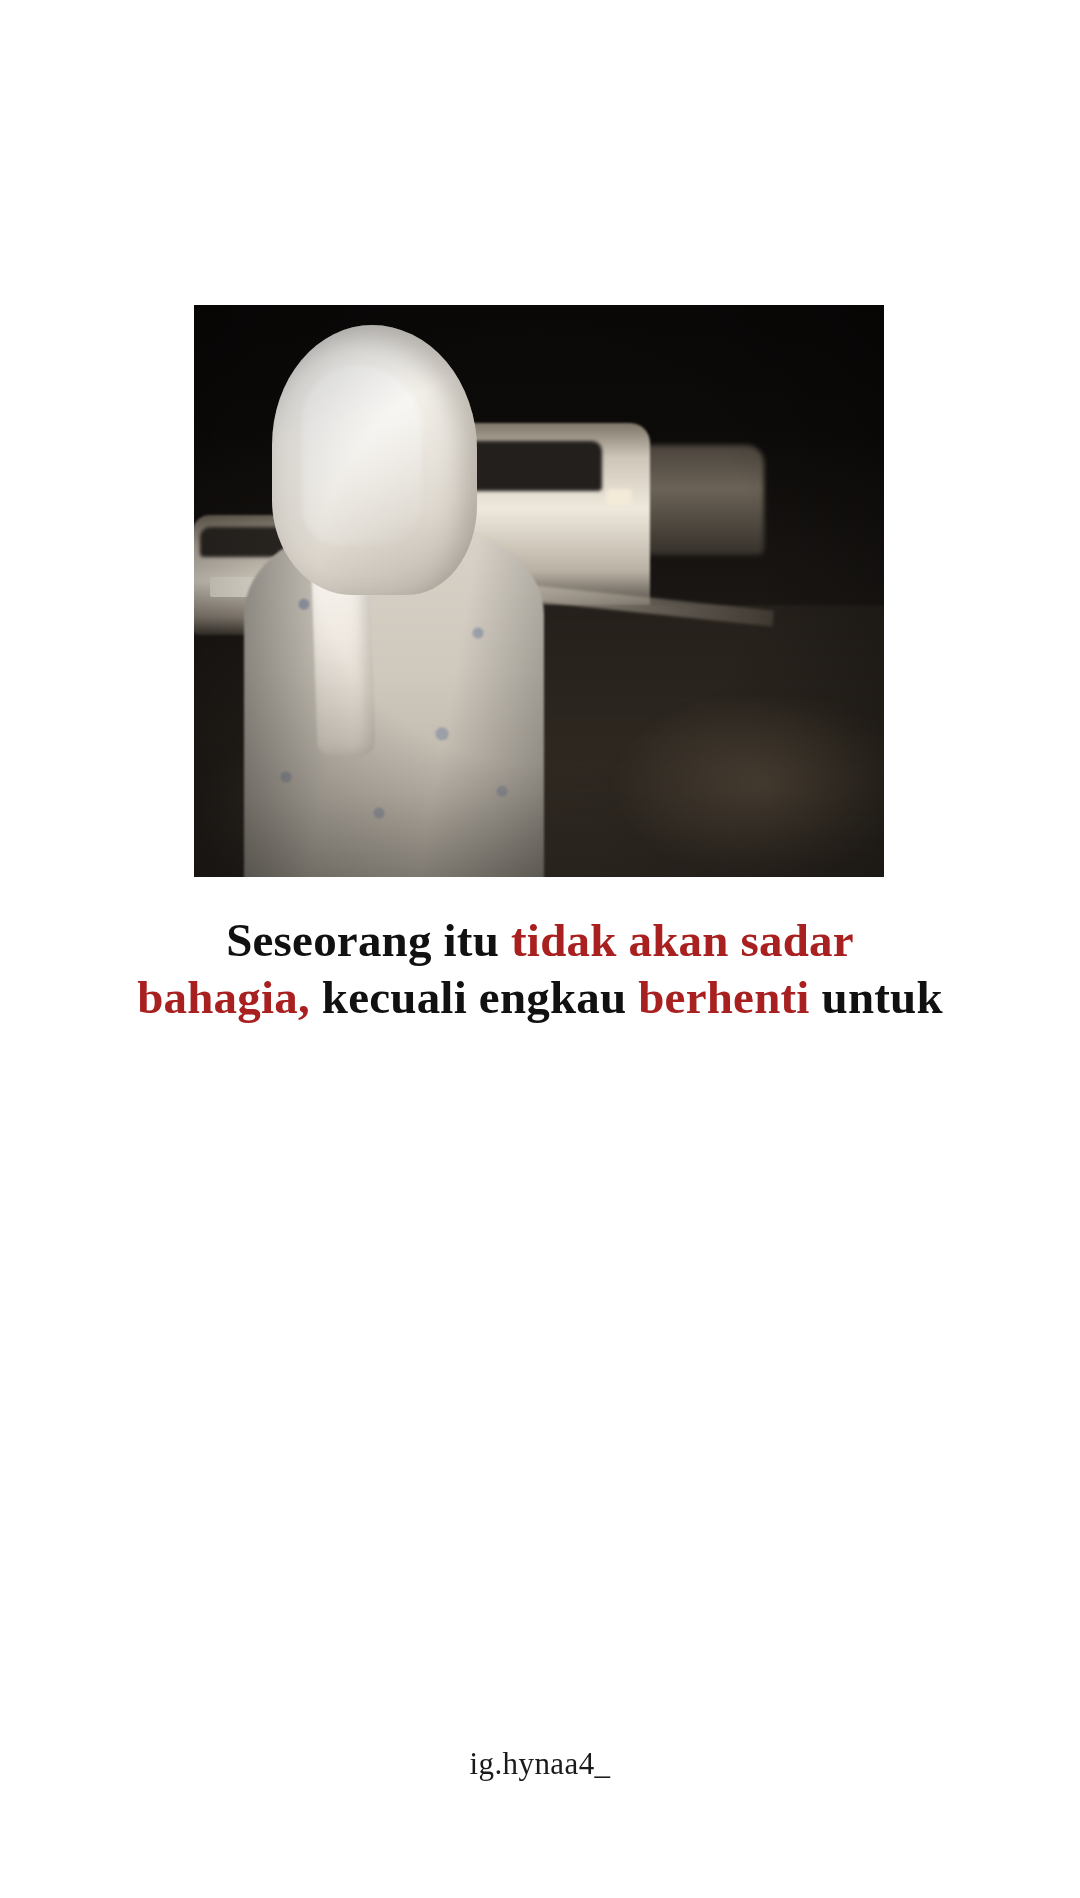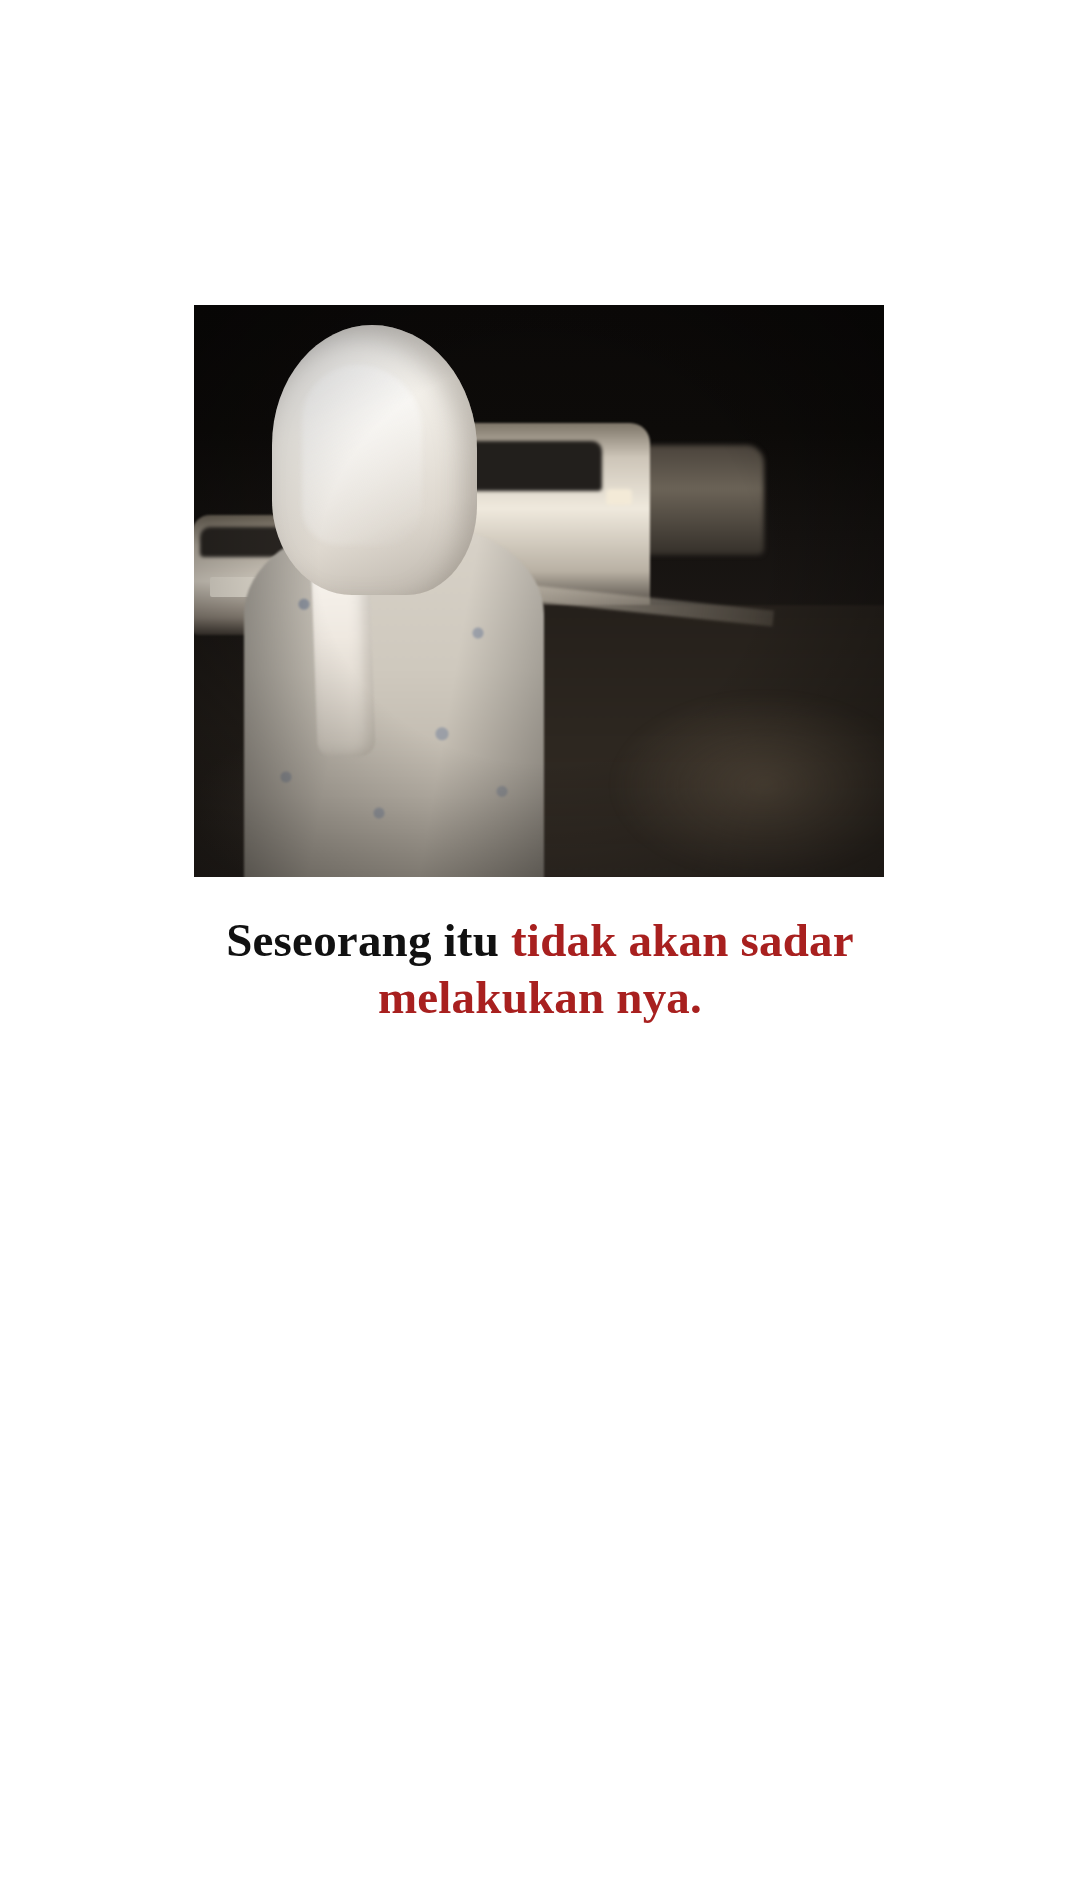--- a/index.html
+++ b/index.html
@@ -262,17 +262,18 @@
       <div class="dress"></div>
       <div class="hijab-tail"></div>
       <div class="hijab"></div>
       <div class="hijab-fold-1"></div>
       <div class="vignette"></div>
     </div>
   </div>
 
   <div class="quote">
     <div><span>Seseorang itu </span><span class="hl">tidak akan sadar</span></div>
-    <div><span class="hl">melakukan nya.</span></div>
+    <div><span class="hl">bahagia,</span><span> kecuali engkau </span><span class="hl">berhenti</span><span> untuk</span></div>
   </div>
 
+  <div class="handle">ig.hynaa4_</div>
 
 </div>
 
 </body></html>

